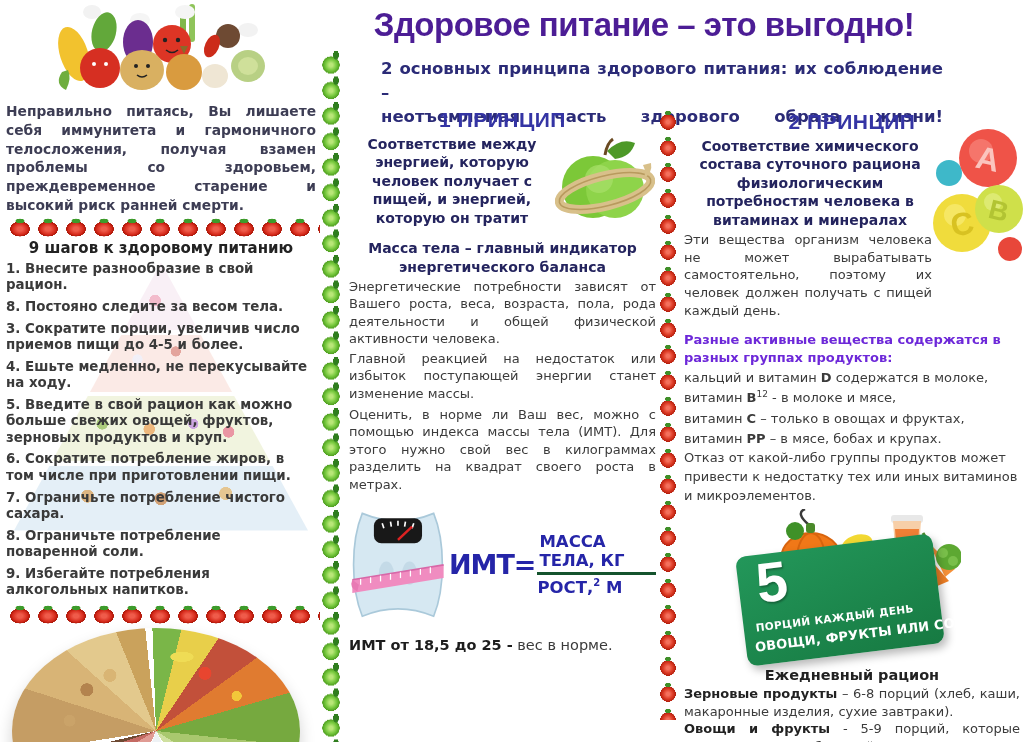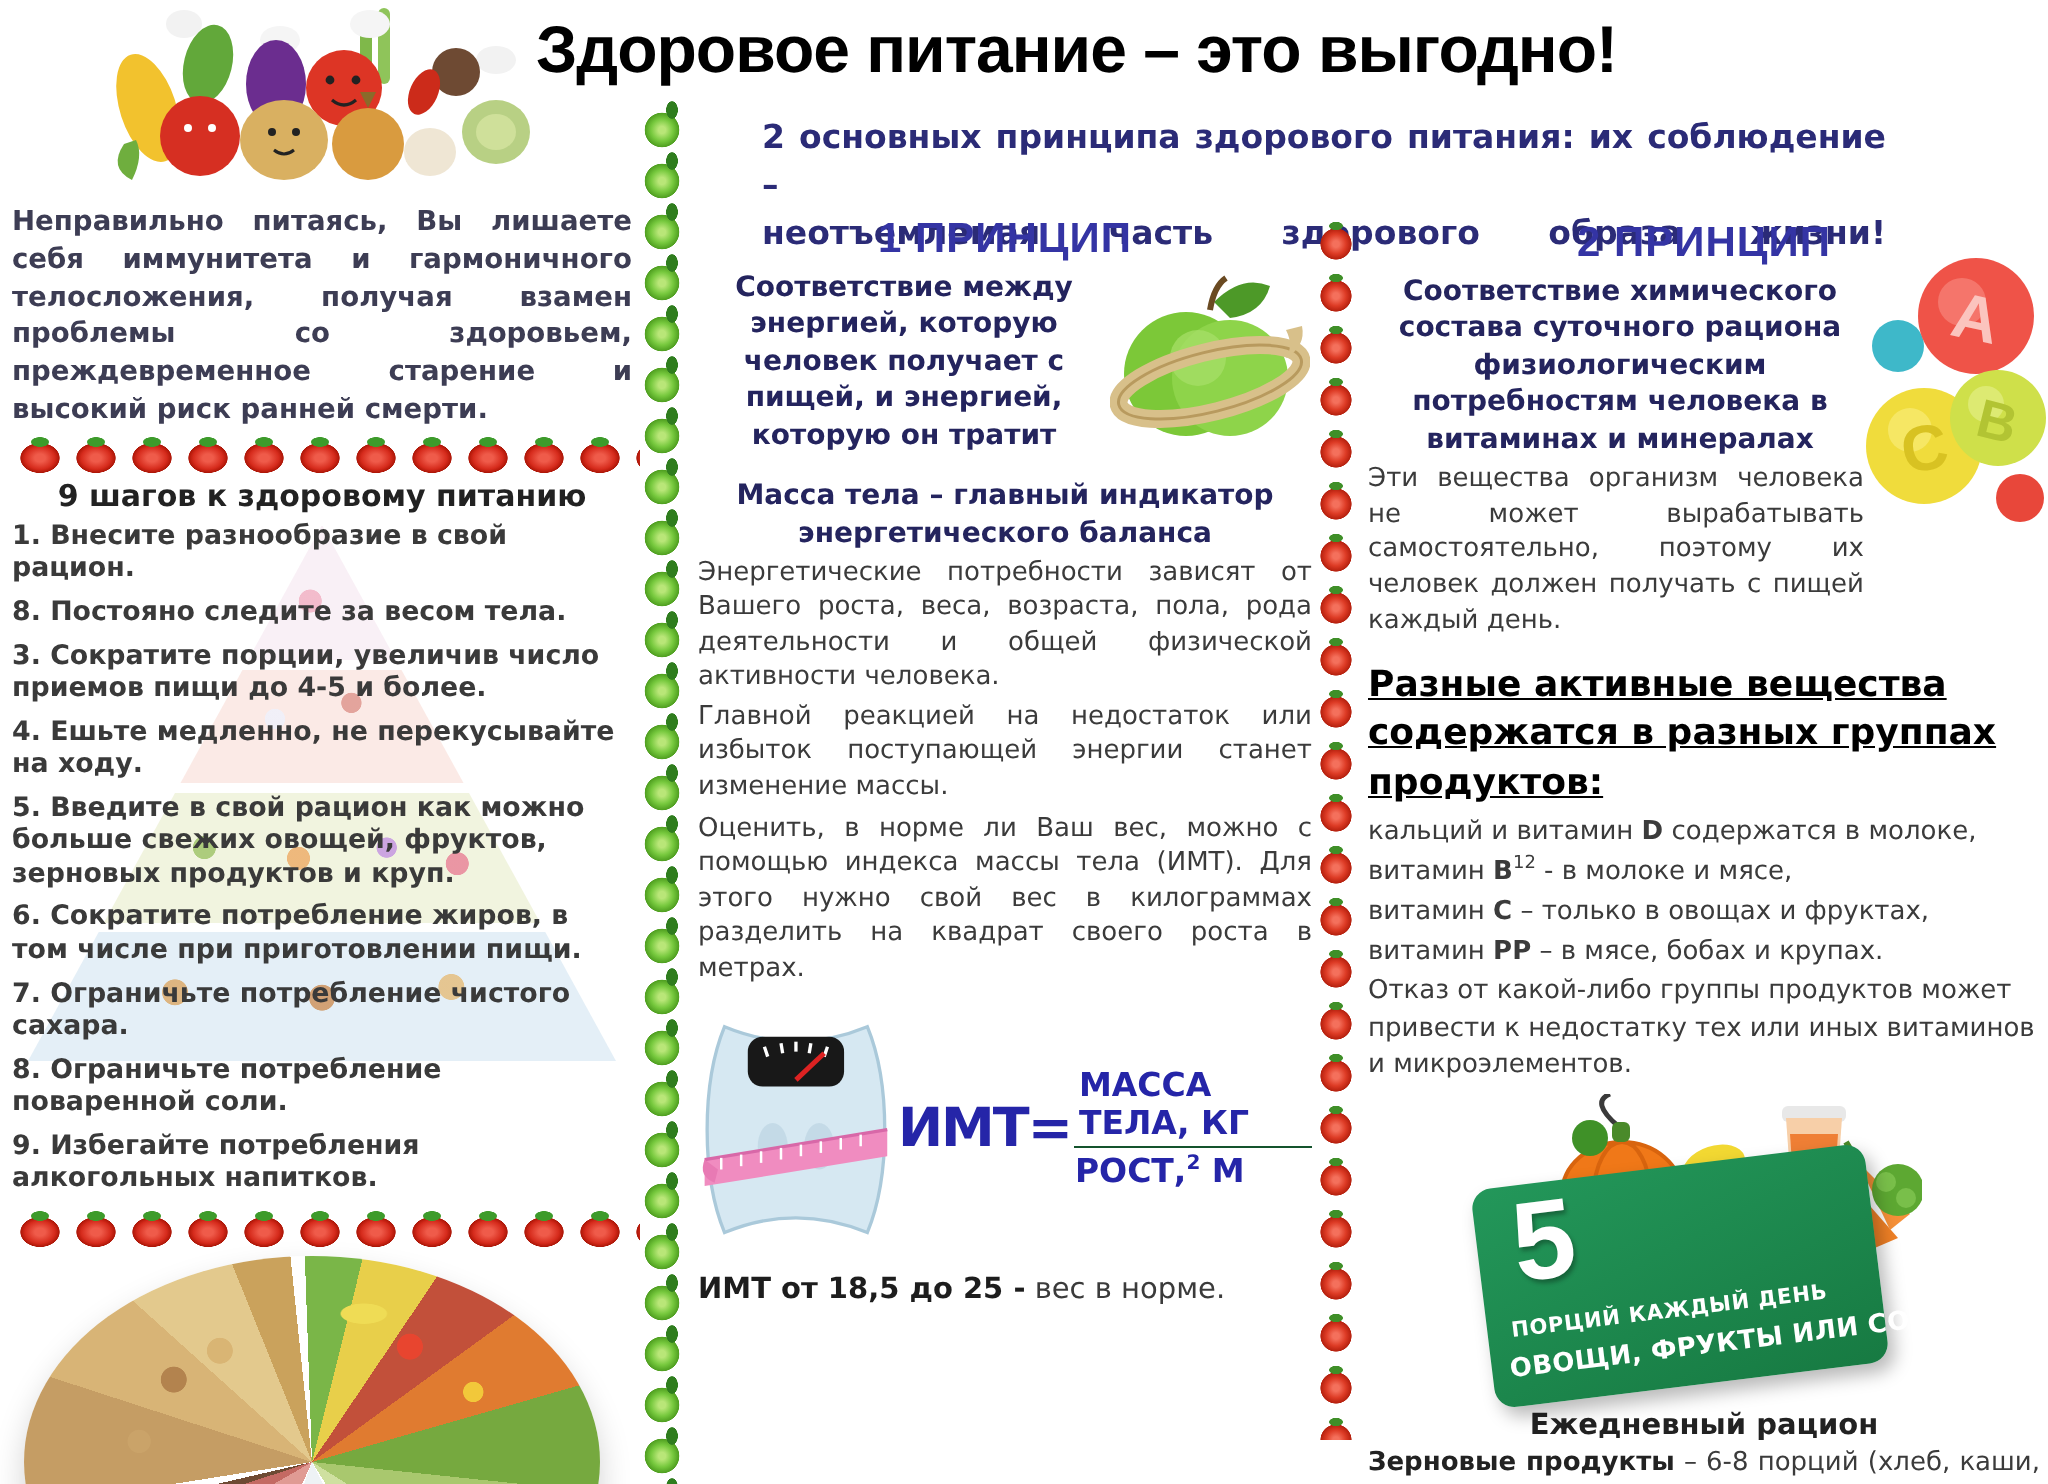--- a/index.html
+++ b/index.html
@@ -1,22 +1,22 @@
 <!DOCTYPE html>
 <html><head>
 <meta charset="utf-8">
 <style>
   html,body{margin:0;padding:0;background:#888;}
   .poster{position:relative;width:1024px;height:742px;background:#fff;overflow:hidden;
           font-family:"DejaVu Sans",sans-serif;color:#3b3b3b;margin:0 auto;}
 
   
-  .title{position:absolute;left:268px;top:6px;width:752px;text-align:left;
+  .title{position:absolute;left:268px;top:6px;width:752px;text-align:center;
          font-family:"Liberation Sans",sans-serif;font-weight:bold;font-size:33px;
-         letter-spacing:-0.5px;color:#000000;white-space:nowrap;}
+         letter-spacing:-0.5px;color:#4c1d95;white-space:nowrap;}
   .subtitle{position:absolute;left:381px;top:57px;width:562px;color:#2b2b77;
             font-weight:bold;font-size:16.5px;line-height:1.45;}
   .subtitle .sline{text-align:justify;-moz-text-align-last:justify;text-align-last:justify;}
 
   
   .apple-col{position:absolute;left:317px;top:50px;width:30px;height:692px;
     background-image:
       radial-gradient(ellipse 4px 6px at 19px 5px,#2f7d1e 70%,rgba(0,0,0,0) 76%),
       radial-gradient(circle 10px at 14px 15px,#b9e678 0 18%,#77c93e 55%,#4f9f20 85%,rgba(0,0,0,0) 88%);
     background-size:30px 25.5px,30px 25.5px;background-repeat:repeat-y,repeat-y;}
@@ -79,33 +79,33 @@
   .sub-row{display:flex;align-items:flex-start;}
   .principle-sub{font-weight:bold;font-size:14px;line-height:1.32;color:#24245e;text-align:center;}
   .p1-sub{width:206px;}
   .para{font-size:13px;line-height:1.35;text-align:justify;color:#3b3b3b;margin:2px 0 0;}
   .mass-title{font-weight:bold;font-size:14px;line-height:1.3;color:#24245e;text-align:center;margin:12px 0 2px;}
   .gap-para{margin-top:3px;}
   .scale-row{display:flex;align-items:center;margin:4px 0 6px;}
   .formula{display:flex;align-items:center;color:#2525a8;font-weight:bold;margin-left:2px;}
   .f-lhs{font-size:27px;letter-spacing:-1px;}
   .f-frac{display:inline-block;margin-left:2px;}
-  .f-num{font-size:16.5px;border-bottom:1px solid #14532d;padding:0 2px 2px;}
+  .f-num{font-size:16.5px;border-bottom:3px solid #14532d;padding:0 2px 2px;}
   .f-den{font-size:16.5px;padding-top:2px;}
   .f-den sup{font-size:10px;}
   .bmi-row{font-size:14.5px;margin:0 0 12px;color:#3b3b3b;}
   .bmi-row b{color:#1d1d1d;}
 
   
   .right-col{position:absolute;left:684px;top:110px;width:336px;}
   .vit-wrap{position:relative;}
   .vitamins-svg{position:absolute;right:-4px;top:-10px;}
   .p2-sub{width:252px;margin:0 auto 0 0;}
   .narrow{width:248px;}
-  .groups-title{font-weight:bold;font-size:18px;line-height:1.35;color:#000000;margin:12px 0 2px;text-decoration:underline;}
+  .groups-title{font-weight:bold;font-size:13px;line-height:1.35;color:#6d28d9;margin:12px 0 2px;}
   .vline{font-size:13px;line-height:1.45;color:#3b3b3b;}
   .vline sup{font-size:9px;font-weight:normal;}
   .five-wrap{position:relative;width:250px;height:150px;margin:8px auto 0;}
   .fruits-svg{position:absolute;left:26px;top:-4px;}
   .five-card{position:absolute;left:14px;top:32px;width:198px;height:110px;background:linear-gradient(160deg,#23975a,#177a42);
              border-radius:10px;transform:rotate(-7deg);box-shadow:3px 5px 9px rgba(0,0,0,.28);color:#fff;}
   .five-num{position:absolute;left:18px;top:-4px;font-size:56px;font-weight:bold;
             font-family:"Liberation Sans",sans-serif;text-shadow:1px 2px 2px rgba(0,0,0,.3);}
   .five-l1{position:absolute;left:12px;top:66px;font-size:10.5px;font-weight:bold;letter-spacing:.4px;white-space:nowrap;}
   .five-l2{position:absolute;left:9px;top:84px;font-size:13px;font-weight:bold;letter-spacing:.2px;white-space:nowrap;}

